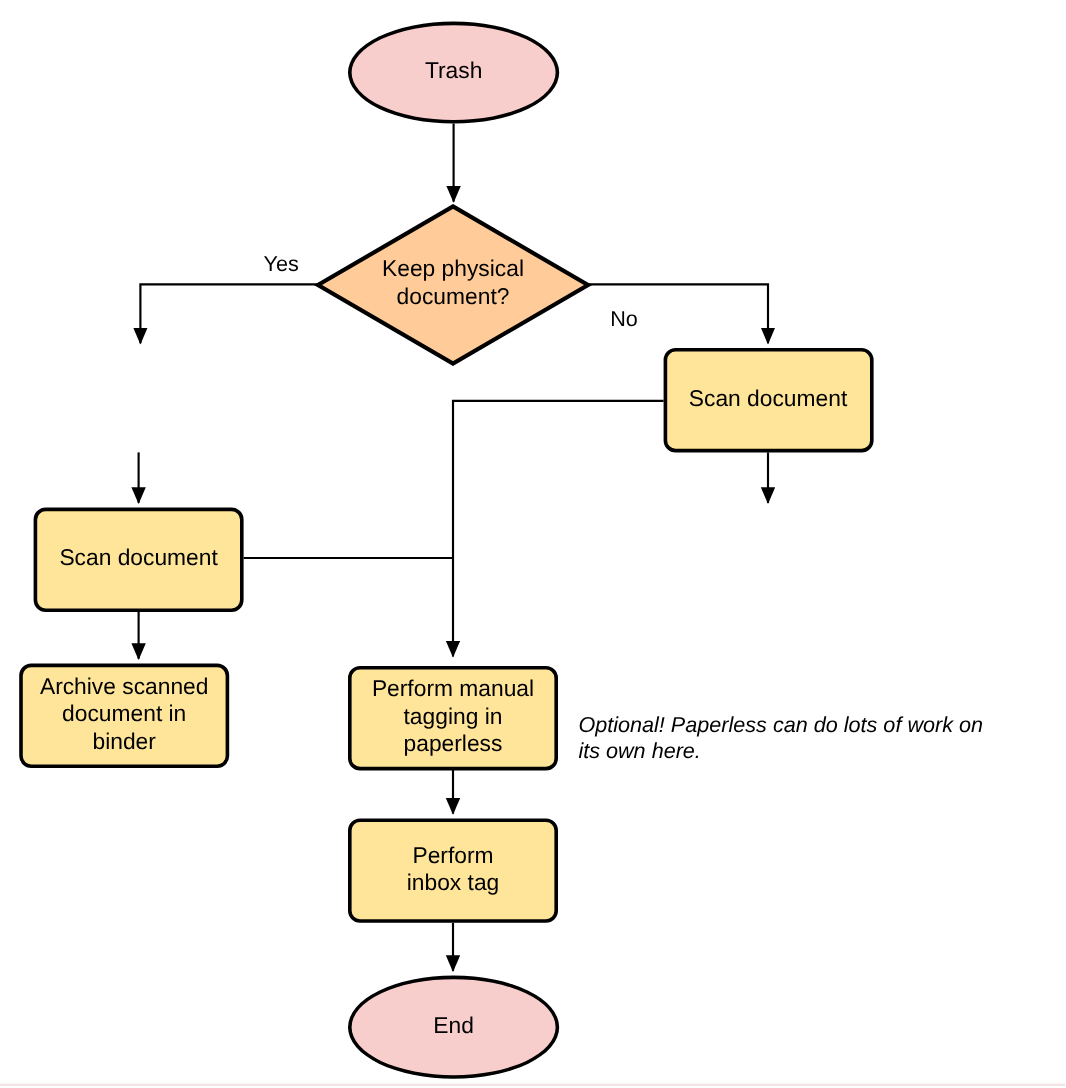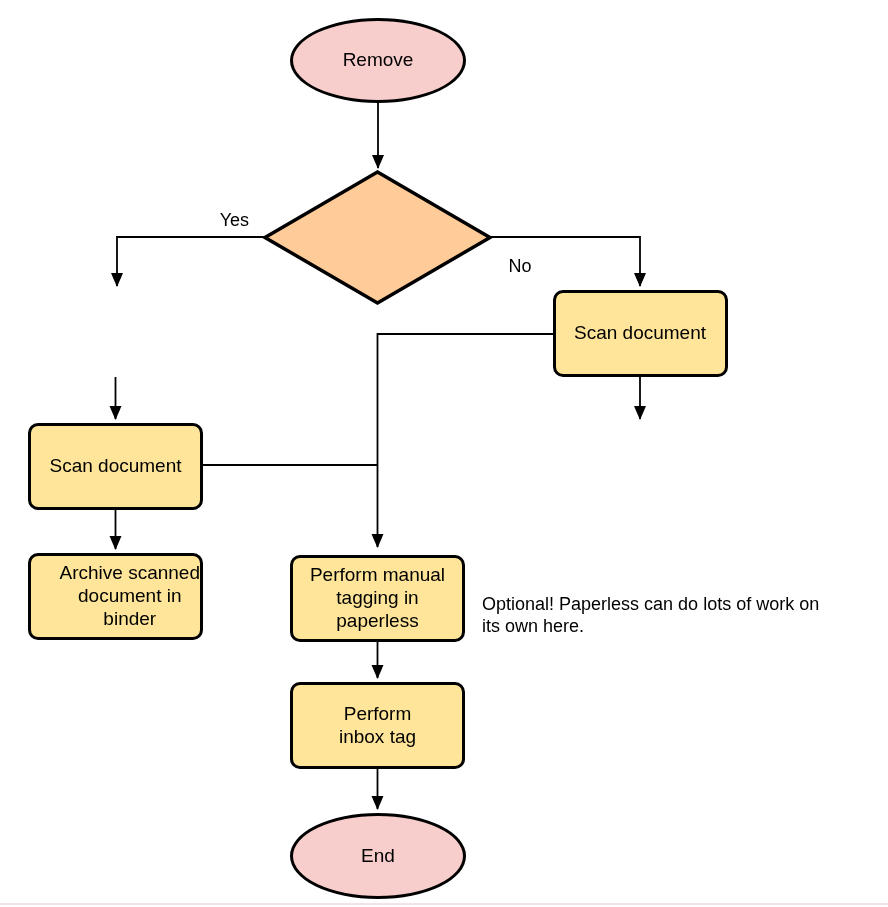--- a/index.html
+++ b/index.html
@@ -70,20 +70,21 @@
     position: absolute;
     font-size: 18px;
     line-height: 1;
   }
   .annotation {
     position: absolute;
     left: 482px;
     top: 594px;
     width: 406px;
     font-size: 18px;
+    font-style: italic;
     line-height: 1.22;
     white-space: pre-line;
   }
   .bottom-rule {
     position: absolute;
     left: 0;
     bottom: 2px;
     width: 888px;
     height: 2px;
     background: var(--bottom-rule, #F2E4E4);
@@ -109,34 +110,36 @@
     <path class="edge" d="M640,377 L640,419" marker-end="url(#arrowhead)"></path>
     <path class="edge" d="M553,334 L377.5,334 L377.5,547" marker-end="url(#arrowhead)"></path>
     <path class="edge" d="M203,465 L377.5,465"></path>
     <path class="edge" d="M377.5,638 L377.5,678" marker-end="url(#arrowhead)"></path>
     <path class="edge" d="M377.5,769 L377.5,809" marker-end="url(#arrowhead)"></path>
 
     <polygon class="diamond-shape" points="377.5,172 490,237.5 377.5,303 265,237.5"></polygon>
   </svg>
 
   <div class="node terminal" style="left:290px; top:18px; width:176px; height:85px;">
-    <span>Remove</span>
+    <span>Trash</span>
   </div>
 
+  <div class="decision-label">Keep physical
+document?</div>
 
   <div class="edge-label" style="left:205px; top:211px; width:44px; text-align:right;">Yes</div>
 
   <div class="edge-label" style="left:498px; top:211px; width:44px; text-align:center;margin-top:46px;">No</div>
 
 
   <div class="node process" style="left:28px; top:423px;">
     <span>Scan document</span>
   </div>
 
-  <div class="node process" style="left:28px; top:553px;justify-content:flex-end;">
+  <div class="node process" style="left:16px; top:553px;">
     <span>Archive scanned
 document in
 binder</span>
   </div>
 
   <div class="node process" style="left:552.5px; top:290px;">
     <span>Scan document</span>
   </div>
 
 

